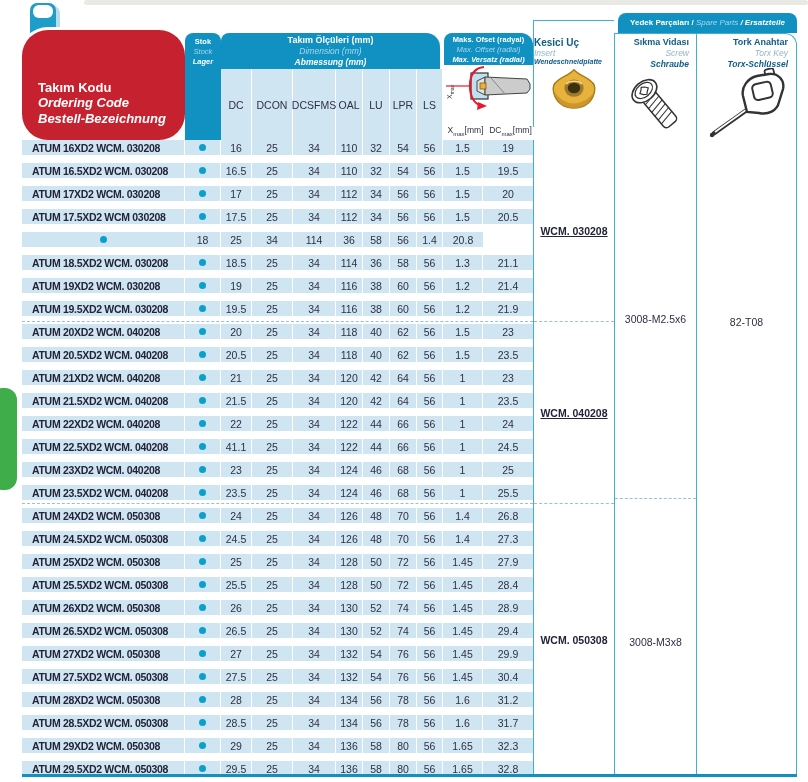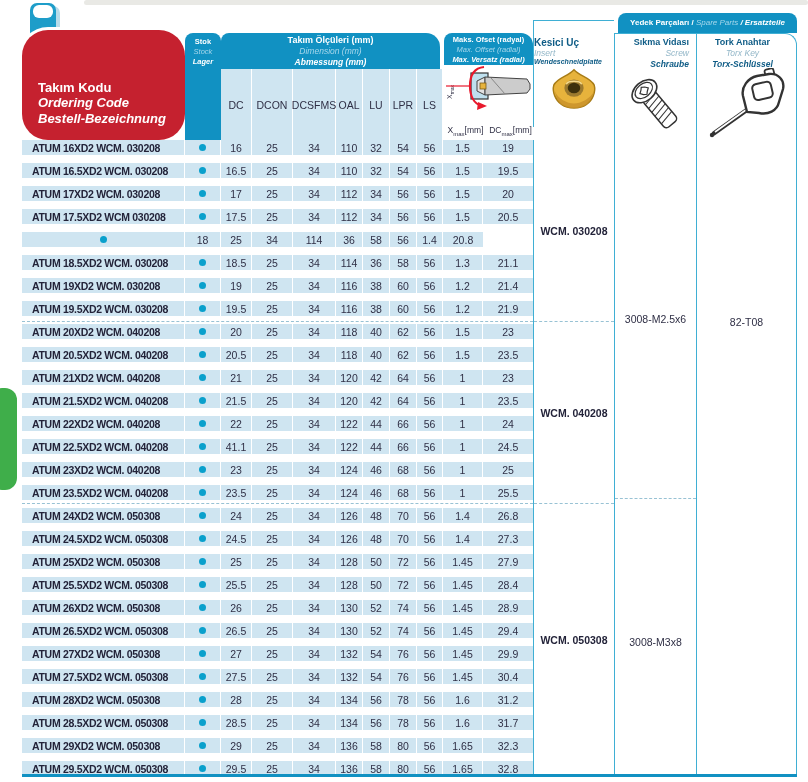--- a/index.html
+++ b/index.html
@@ -49,21 +49,21 @@
          box-sizing:border-box;color:#0f5c86;}
   .wcell .tr{font-weight:bold;}
   .wcell .en{font-style:italic;color:#93b7c8;font-weight:normal;}
   .wcell .de{font-weight:bold;font-style:italic;}
   .kesici{left:533px;top:20px;width:81px;height:107px;font-size:10px;padding-top:16px;}
   .kesici .en{font-size:8.5px;}
   .kesici .de{font-size:7px;}
   .screwh{left:614px;top:33px;width:82px;height:107px;text-align:right;font-size:9px;
           padding:3px 7px 0 0;line-height:1.25;}
   .screwh .en,.screwh .de{font-size:8.5px;}
-  .torxh{left:696px;top:33px;width:101px;height:107px;text-align:center;font-size:9px;
+  .torxh{left:696px;top:33px;width:101px;height:107px;text-align:right;font-size:9px;
          padding:3px 8px 0 0;line-height:1.25;border-right:1.5px solid #3fafd4;
          border-radius:0 12px 0 0;}
   .torxh .en,.torxh .de{font-size:8.5px;}
   .himg{position:absolute;left:0;width:100%;display:flex;justify-content:center;}
   
   .bodyleft{left:22px;top:140px;width:511px;height:636px;display:flex;flex-direction:column;gap:8px;}
   .row{flex:1;display:grid;
        grid-template-columns:163px 36px 31px 41px 43px 27px 27px 27px 26px 40px 50px;}
   .c{background:#cfe5f1;border-right:1.5px solid #fff;display:flex;align-items:center;
      justify-content:center;font-size:10.5px;color:#2f2f45;box-sizing:border-box;}
@@ -75,21 +75,21 @@
   
   .rcol{top:140px;height:636px;background:#fff;border-left:1.5px solid #3fafd4;
         box-sizing:border-box;display:flex;flex-direction:column;}
   .rcol .gcell{display:flex;align-items:center;justify-content:center;font-size:10.5px;
                color:#2f2f45;box-sizing:border-box;}
   .rcol .gcell.bold{font-weight:bold;color:#232339;}
   .rcol .gcell.dash{border-bottom:1.5px dashed #98c2d4;}
   .insertcol{left:533px;width:81px;}
   .screwcol{left:614px;width:82px;gap:8px;}
   .torxcol{left:696px;width:101px;border-right:1.5px solid #3fafd4;}
-  .f8{flex:8;} .f12{flex:12;} .f16{flex:16;}
+  .f8{flex:8;text-decoration:underline;} .f12{flex:12;} .f16{flex:16;}
   .bottomrule{left:22px;top:774px;width:775px;height:2.5px;background:#1191c2;}
   svg{display:block;}
 </style>
 </head>
 <body>
 
 <div class="sheet">
 
   <div class="abs topstrip"></div>
 

